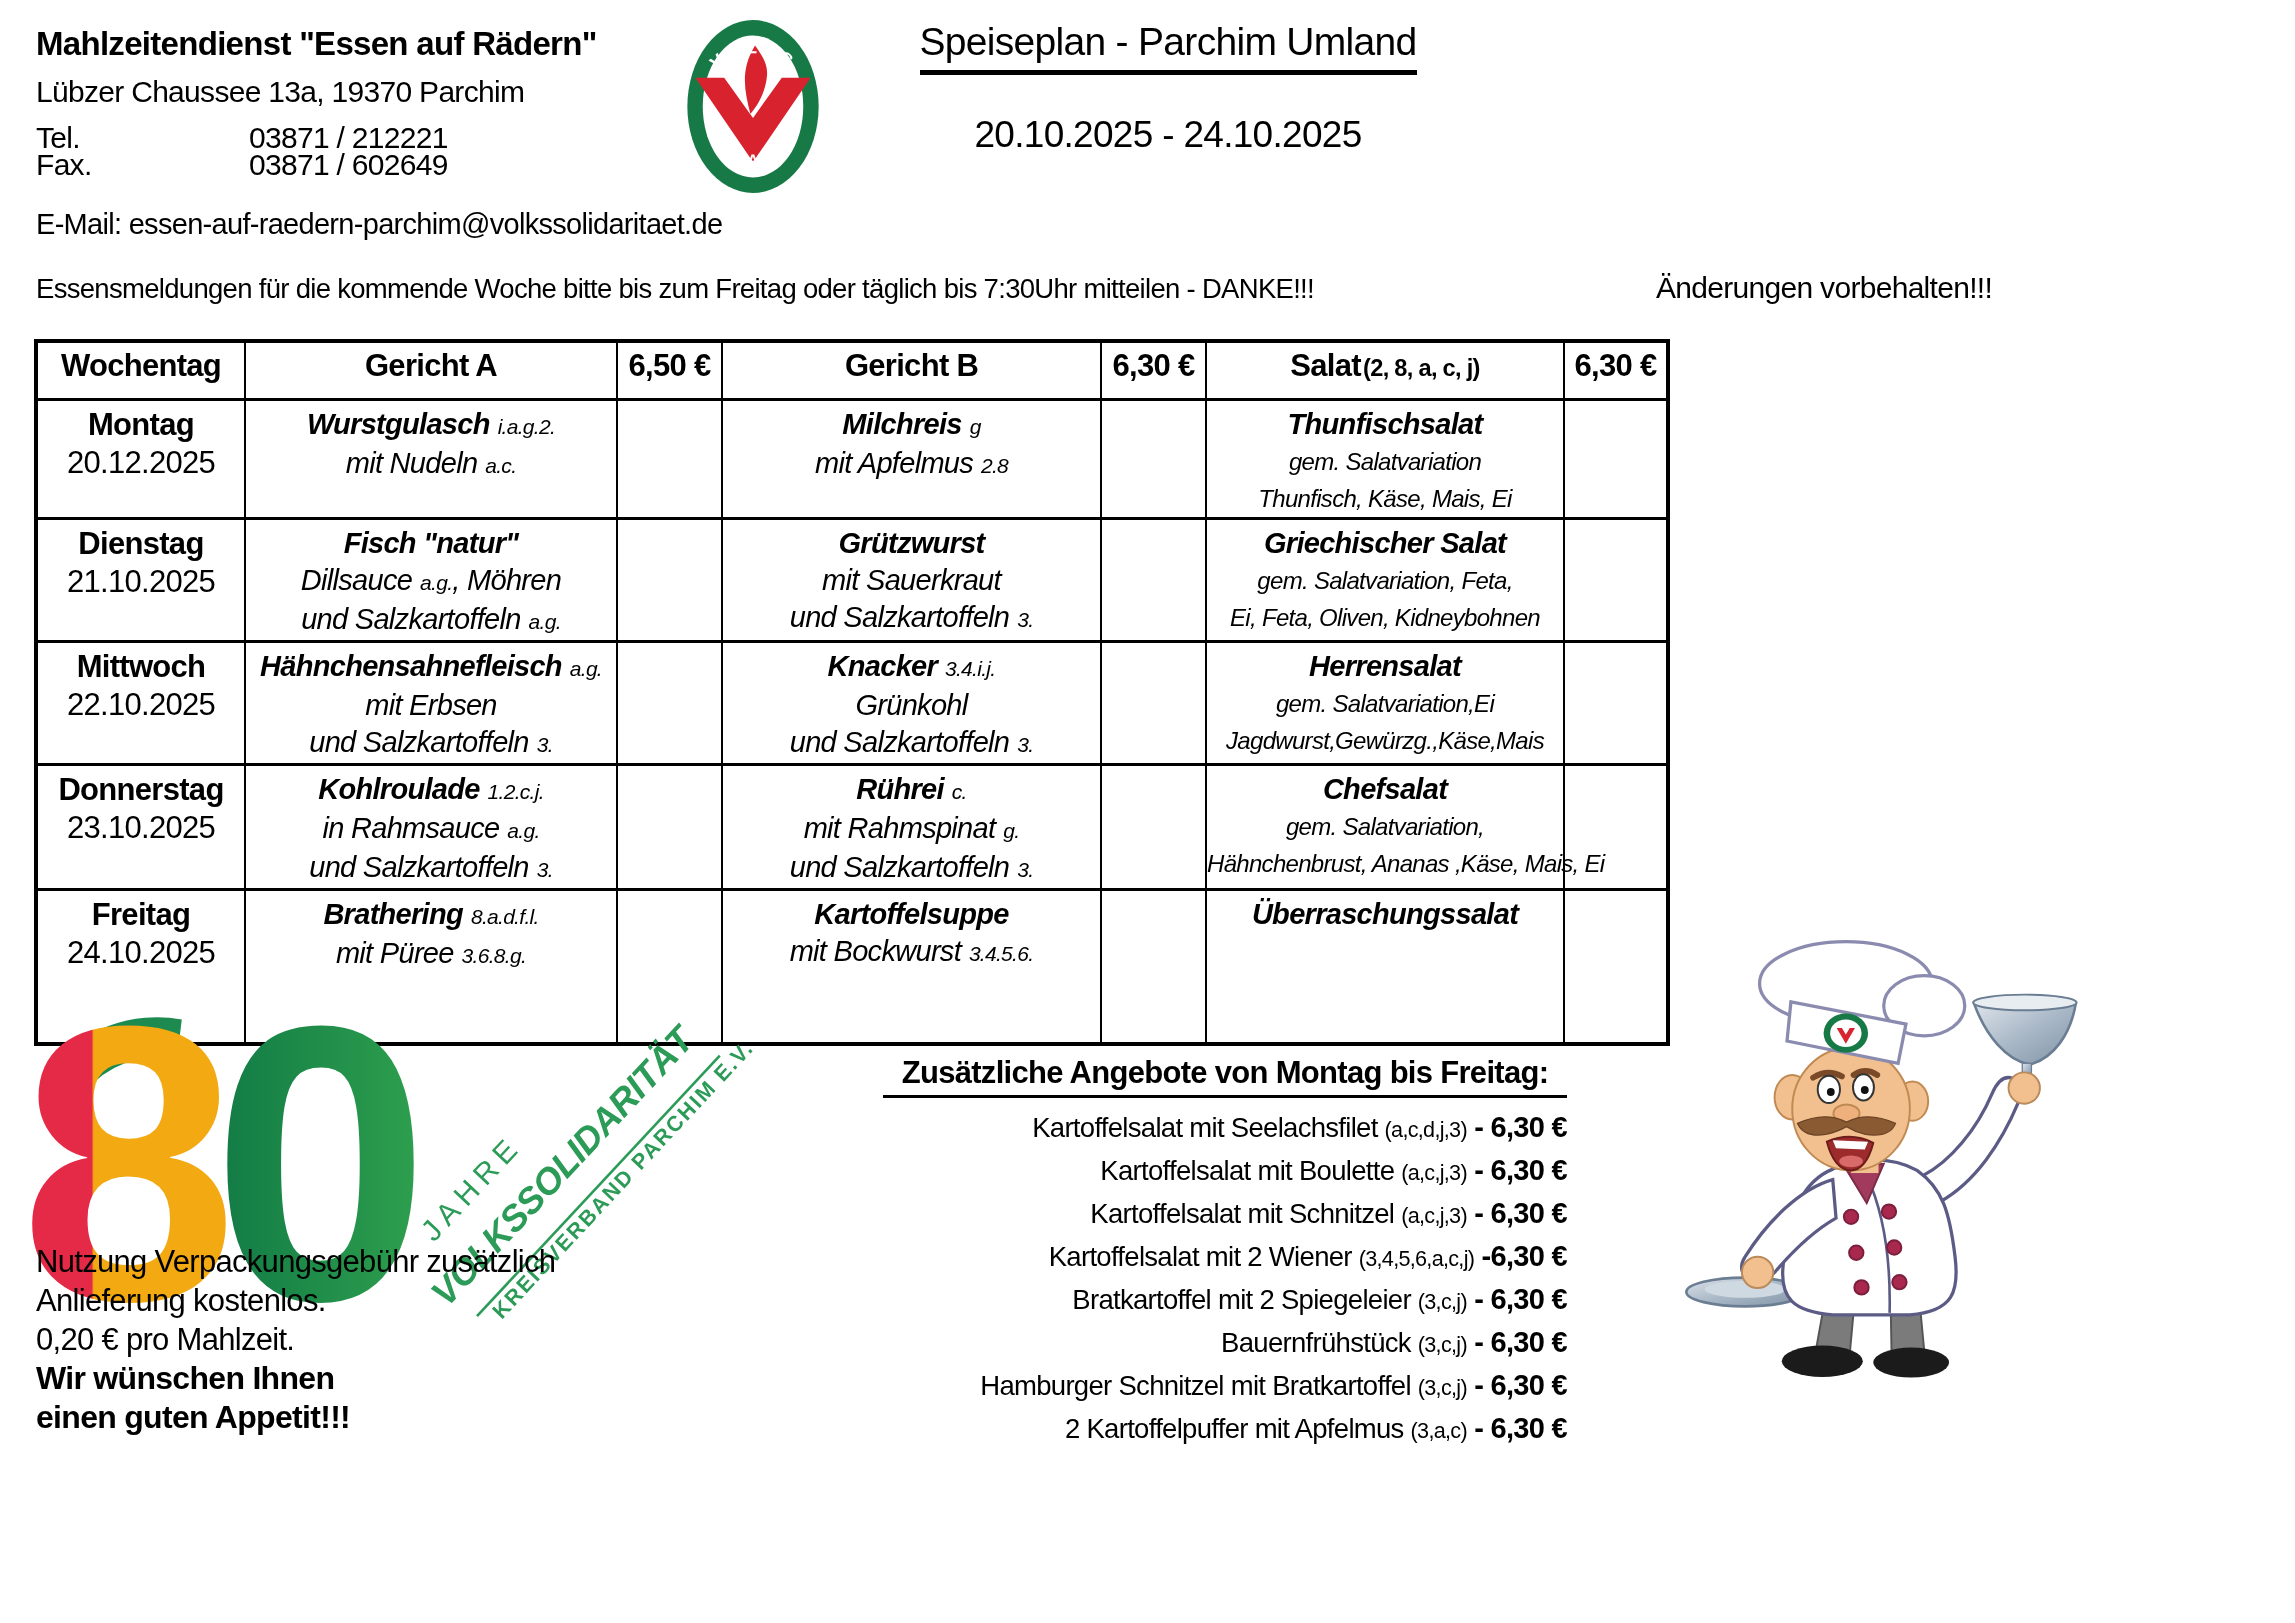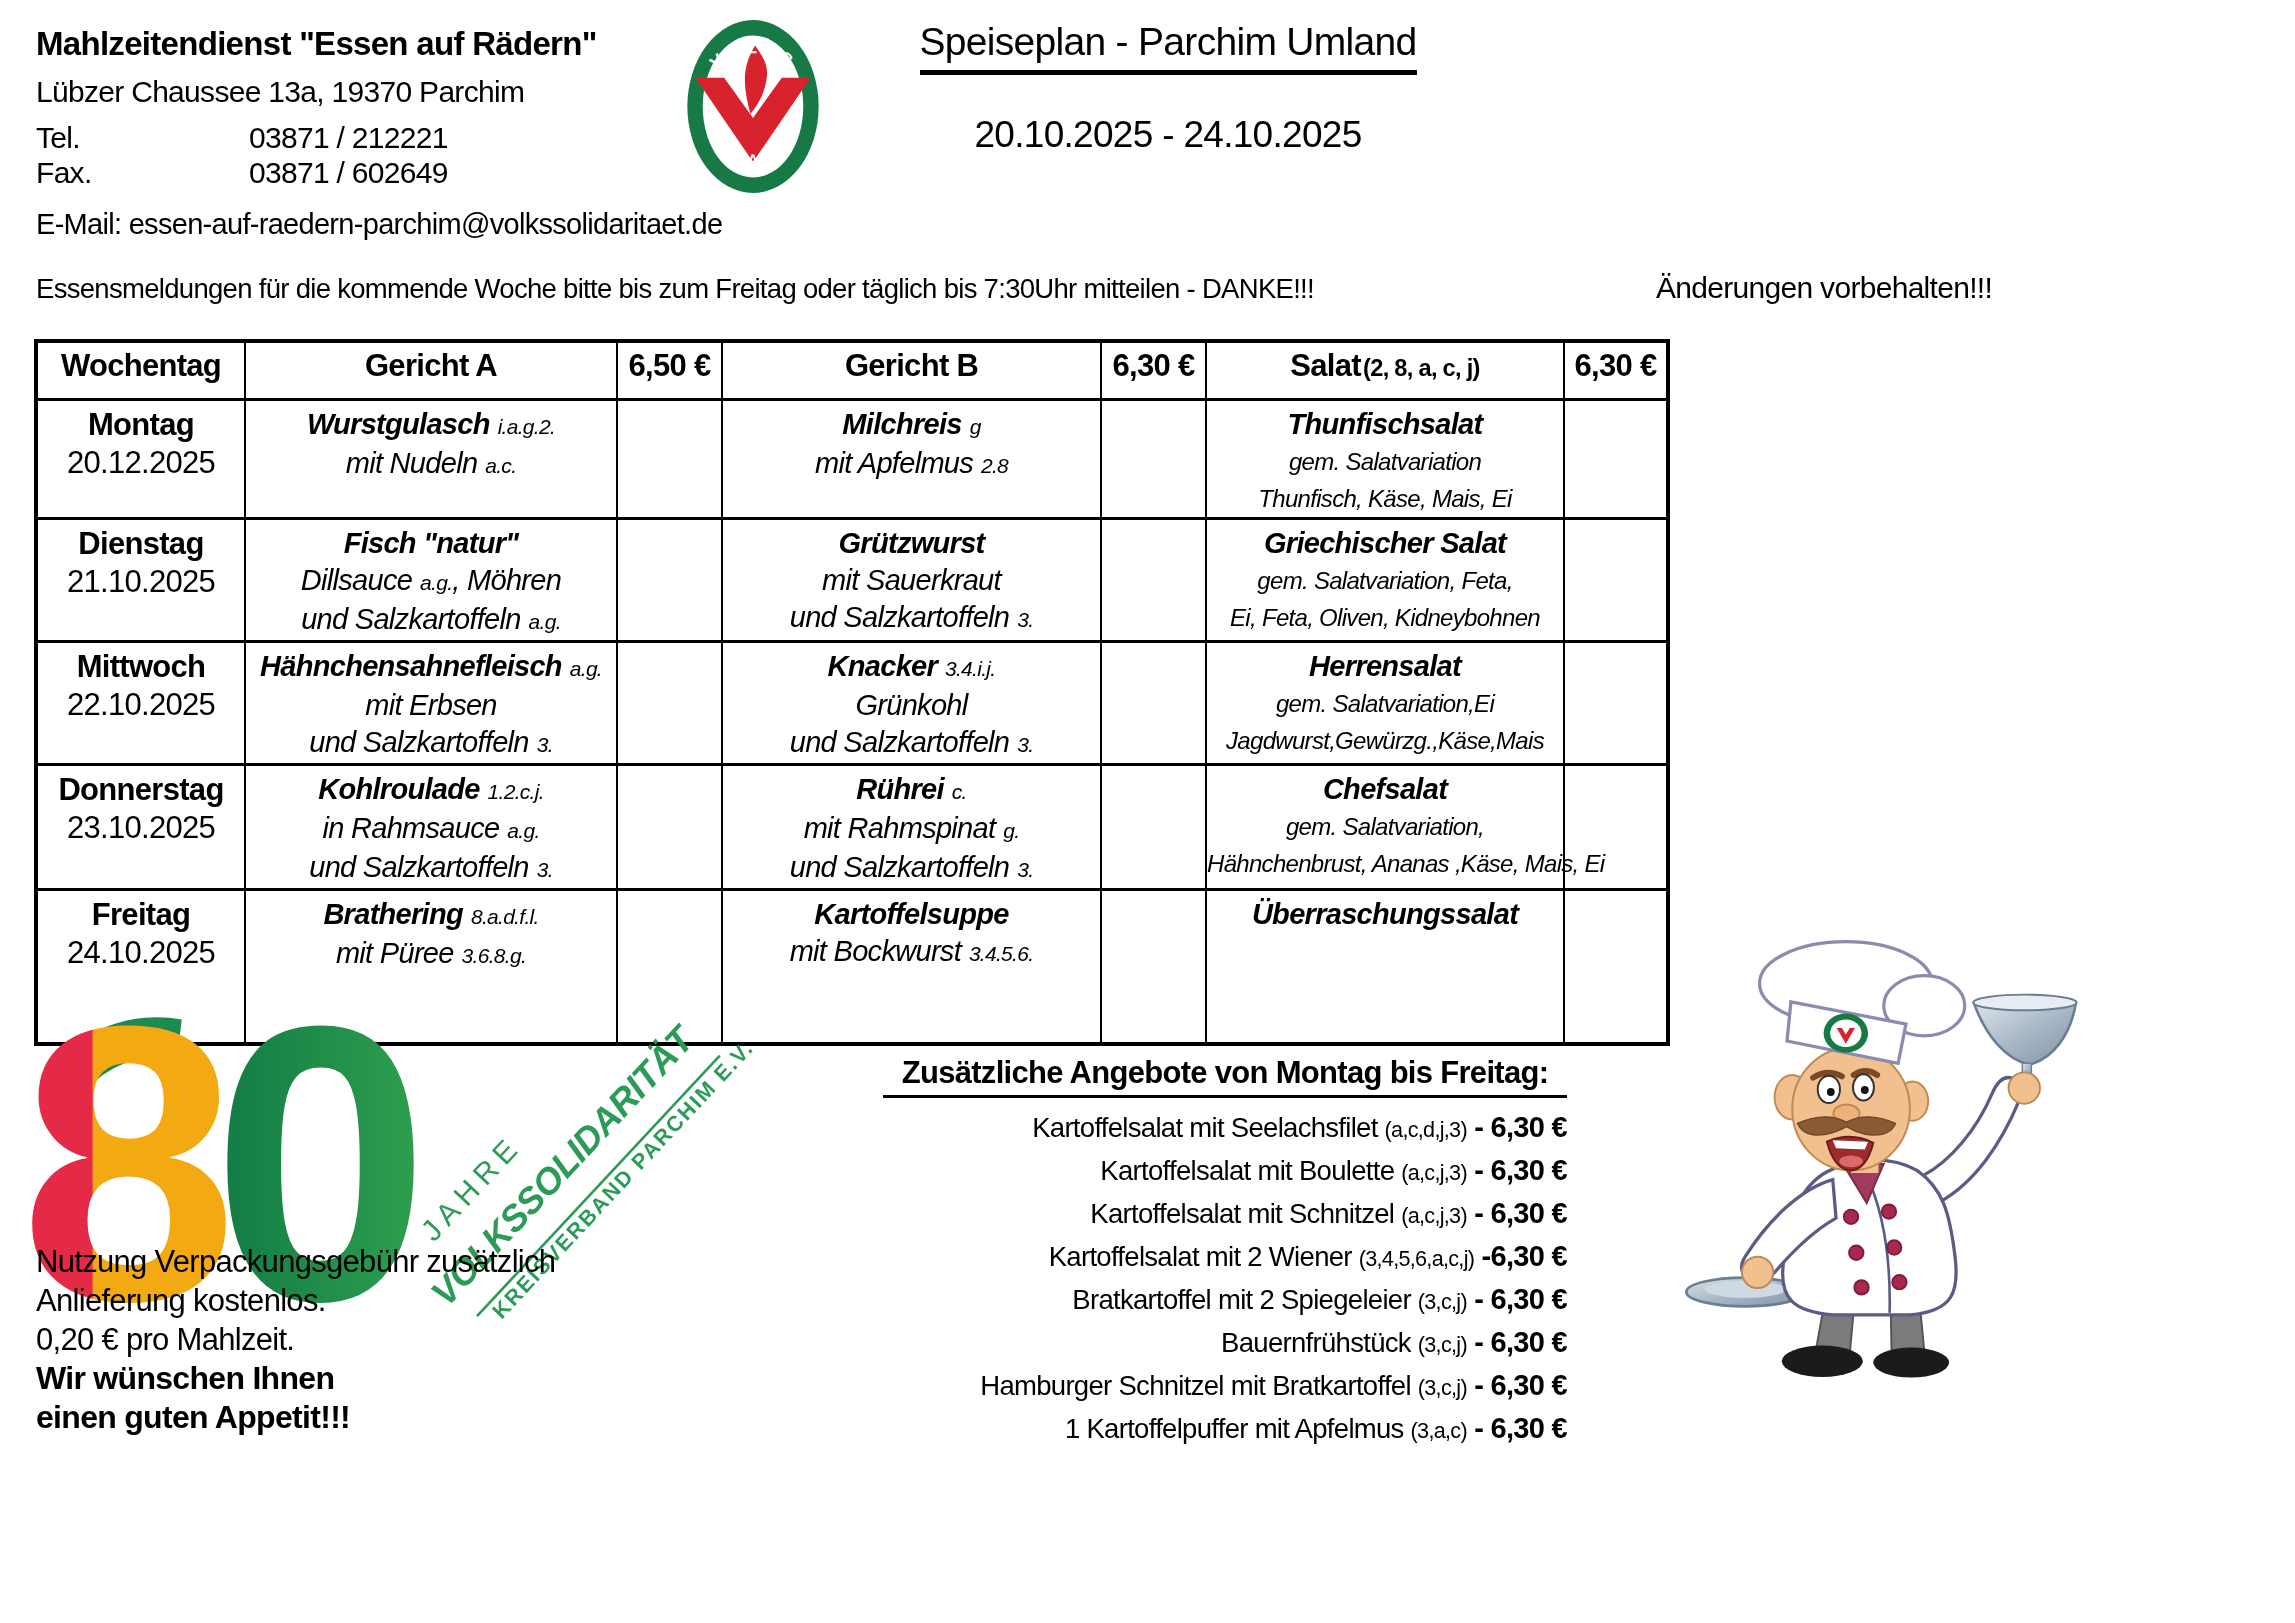--- a/index.html
+++ b/index.html
@@ -6,21 +6,21 @@
   .page{
     position:relative;width:2295px;height:1623px;background:#ffffff;
     font-family:"Liberation Sans","DejaVu Sans",sans-serif;color:#000;
     letter-spacing:-0.7px;overflow:hidden;
   }
   
   .company{position:absolute;left:36px;top:25px;font-size:33px;font-weight:bold;}
   .address{position:absolute;left:36px;top:75px;font-size:30px;}
   .contact-label{position:absolute;left:36px;font-size:30px;}
   .contact-value{position:absolute;left:249px;font-size:30px;}
-  .row-tel{top:121px;} .row-fax{top:156px;}
+  .row-tel{top:121px;} .row-fax{top:148px;}
   .email{position:absolute;left:36px;top:208px;font-size:29px;}
   .vs-logo{position:absolute;left:686px;top:18.3px;width:134px;height:177px;}
   .title-wrap{position:absolute;left:831px;top:19.6px;width:674px;text-align:center;white-space:nowrap;}
   .main-title{display:inline-block;font-size:39px;font-weight:normal;border-bottom:5.2px solid #000;padding-bottom:6.5px;}
   .date-range{position:absolute;left:831px;top:114px;width:674px;text-align:center;font-size:37px;white-space:nowrap;}
   .notice-left{position:absolute;left:36px;top:273px;font-size:27.5px;white-space:nowrap;}
   .notice-right{position:absolute;left:1656px;top:271px;font-size:30px;white-space:nowrap;}
   
   .menu-table{position:absolute;left:34px;top:339px;width:1632px;border-collapse:collapse;table-layout:fixed;
               border:4.6px solid #000;}
@@ -242,21 +242,21 @@
 
   <div class="offers">
     <span class="offers-title">Zusätzliche Angebote von Montag bis Freitag: </span>
     <div class="offer-line"><span>Kartoffelsalat mit Seelachsfilet </span><span class="offer-codes">(a,c,d,j,3)</span><span class="offer-price"> - 6,30 €</span></div>
     <div class="offer-line"><span>Kartoffelsalat mit Boulette </span><span class="offer-codes">(a,c,j,3)</span><span class="offer-price"> - 6,30 €</span></div>
     <div class="offer-line"><span>Kartoffelsalat mit Schnitzel </span><span class="offer-codes">(a,c,j,3)</span><span class="offer-price"> - 6,30 €</span></div>
     <div class="offer-line"><span>Kartoffelsalat mit 2 Wiener </span><span class="offer-codes">(3,4,5,6,a,c,j)</span><span class="offer-price"> -6,30 €</span></div>
     <div class="offer-line"><span>Bratkartoffel mit 2 Spiegeleier </span><span class="offer-codes">(3,c,j)</span><span class="offer-price"> - 6,30 €</span></div>
     <div class="offer-line"><span>Bauernfrühstück </span><span class="offer-codes">(3,c,j)</span><span class="offer-price"> - 6,30 €</span></div>
     <div class="offer-line"><span>Hamburger Schnitzel mit Bratkartoffel </span><span class="offer-codes">(3,c,j)</span><span class="offer-price"> - 6,30 €</span></div>
-    <div class="offer-line"><span>1 Kartoffelpuffer mit Apfelmus </span><span class="offer-codes">(3,a,c)</span><span class="offer-price"> - 6,30 €</span></div>
+    <div class="offer-line"><span>2 Kartoffelpuffer mit Apfelmus </span><span class="offer-codes">(3,a,c)</span><span class="offer-price"> - 6,30 €</span></div>
   </div>
 
   <svg class="anniv" viewBox="0 0 1010 470" style="overflow:visible">
     <defs>
       <linearGradient id="g8" x1="0" y1="0" x2="1" y2="0">
         <stop offset="0" stop-color="#e52a47"></stop>
           <stop offset="0.33" stop-color="#e52a47"></stop>
         <stop offset="0.34" stop-color="#f3a912"></stop>
           <stop offset="1" stop-color="#f3a912"></stop>
       </linearGradient>

